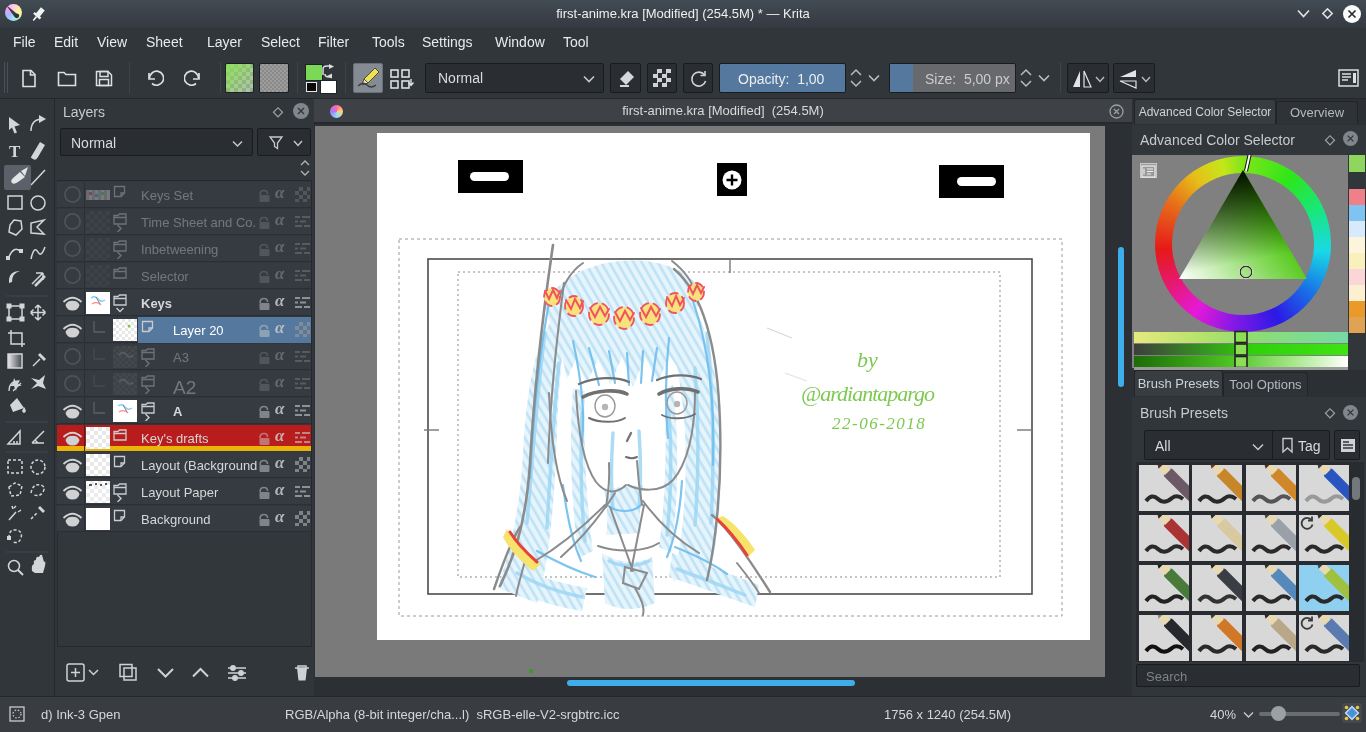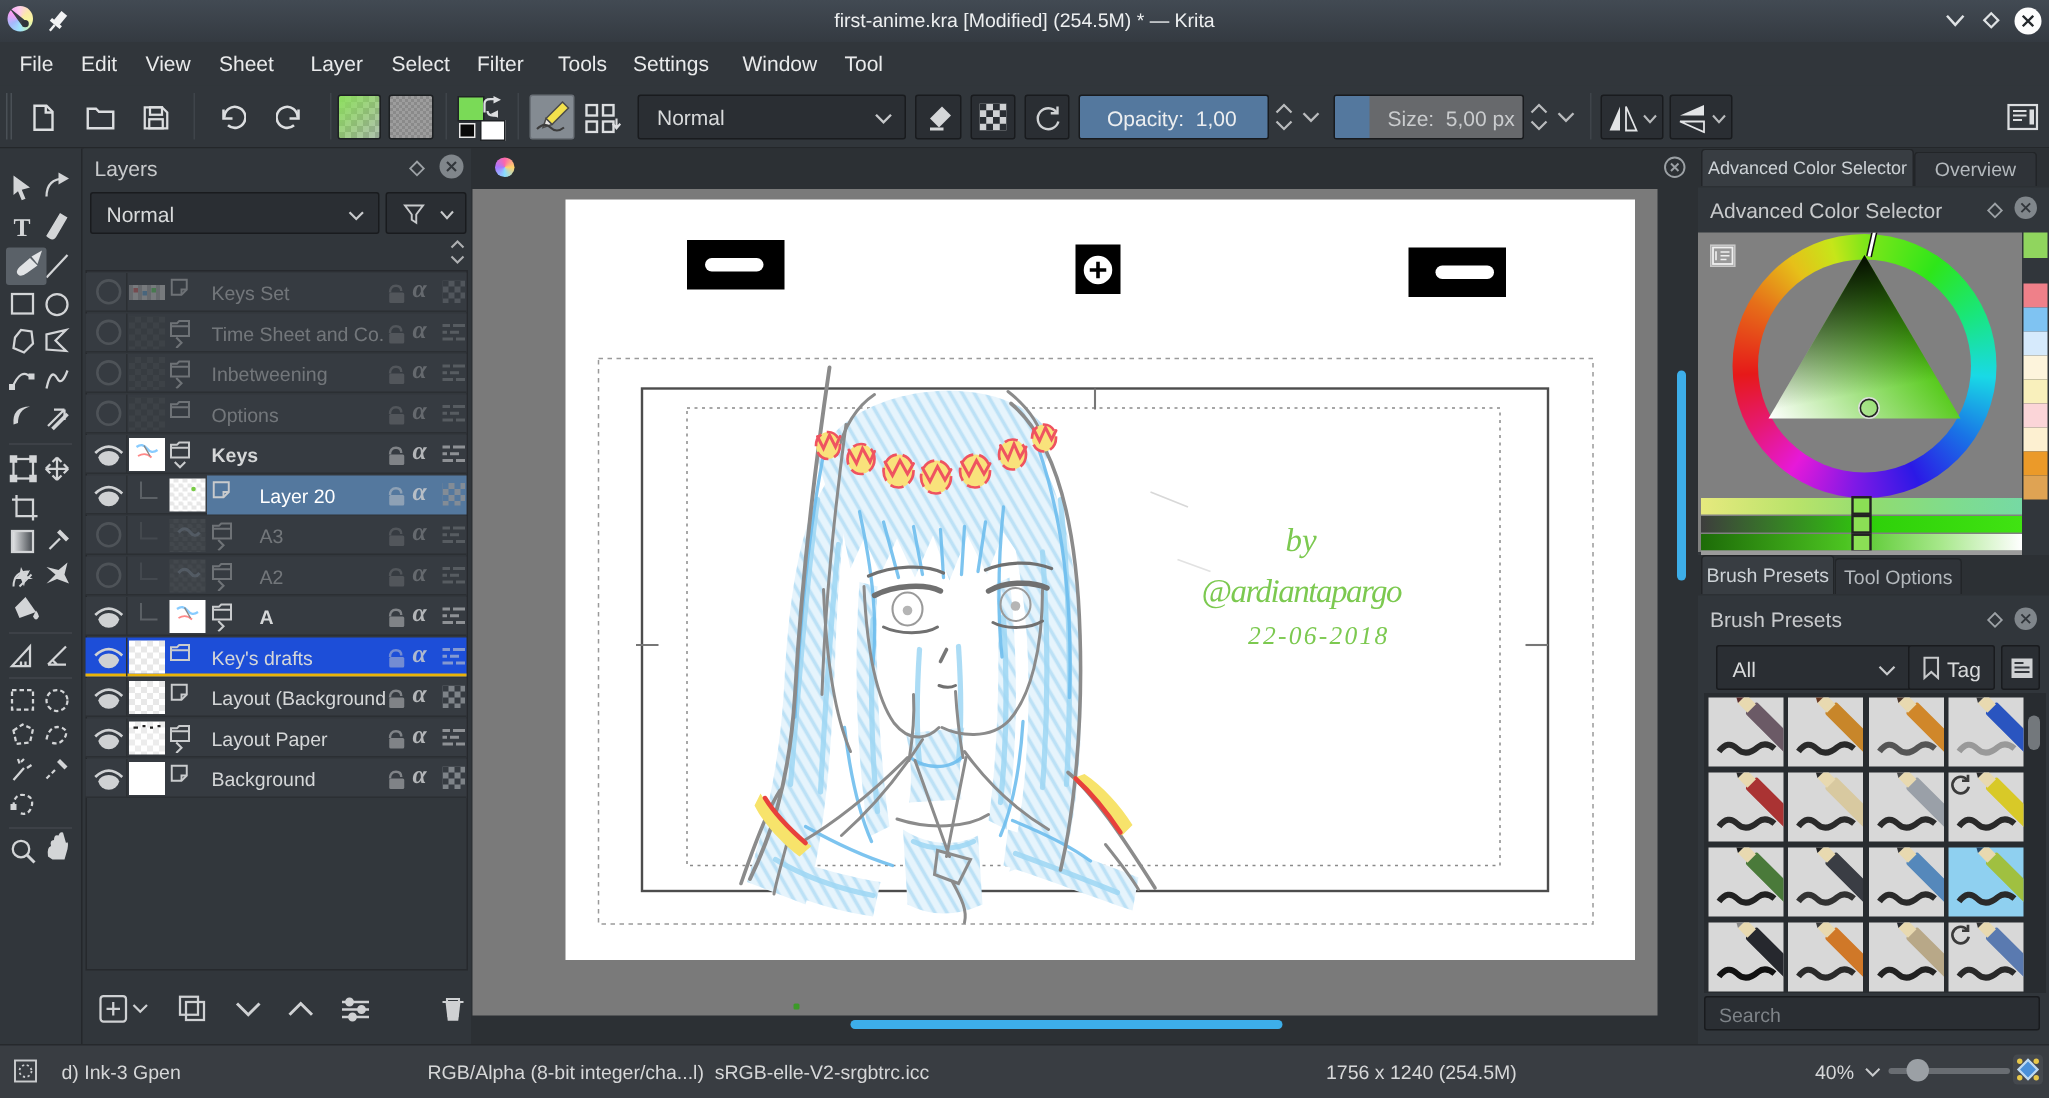--- a/index.html
+++ b/index.html
@@ -405,21 +405,21 @@
       <div class="abs" style="left:1px;top:164px;width:254px;height:26px;background:#363b41;border-bottom:1px solid #2b2f33">
         <div class="abs" style="left:27px;top:0;width:1px;height:26px;background:#2b2f33"></div>
         <div class="abs" style="left:0;top:0;width:254px;height:26px;opacity:.38">
           <svg class="abs" style="left:5px;top:3px;opacity:.42" width="21" height="19" viewBox="0 0 21 19">
             <circle cx="10.5" cy="9.5" r="7.6" fill="none" stroke="#cfd1d3" stroke-width="1.7"></circle>
           </svg>
           <div class="abs" style="left:29px;top:2px;width:24px;height:22px;background:repeating-conic-gradient(#4a4e52 0% 25%, #3a3e42 0% 50%) 0 0/8px 8px"></div>
           <svg class="abs" style="left:56px;top:3px" width="14" height="20" viewBox="0 0 14 20">
             <path d="M1 3.5 H5 L6.5 2 H13 V12 H1 Z M1 5.5 H13" fill="none" stroke="#c9cbcd" stroke-width="1.3"></path>
           </svg>
-          <div class="abs" style="left:84px;top:6px;width:116px;overflow:hidden;white-space:nowrap;font-size:13px;font-weight:normal;color:#d5d7d8">Options</div>
+          <div class="abs" style="left:84px;top:6px;width:116px;overflow:hidden;white-space:nowrap;font-size:13px;font-weight:normal;color:#d5d7d8">Selector</div>
           <svg class="abs" style="left:200px;top:6px;opacity:.5" width="15" height="15" viewBox="0 0 15 15">
             <path d="M3 7 Q3 2.5 7 2.5 Q10.5 2.5 10.5 6" fill="none" stroke="#c9cbcd" stroke-width="1.6"></path>
             <rect x="2.5" y="7" width="10" height="7" rx="1" fill="#c9cbcd"></rect>
           </svg>
 <div class="abs" style="left:218px;top:1px;font-size:17px;color:#c9cbcd;opacity:.85;font-style:italic;font-weight:bold;font-family:'Liberation Serif'">α</div>
           <svg class="abs" style="left:237px;top:5px;opacity:.6" width="17" height="15" viewBox="0 0 17 15">
             <g stroke="#c9cbcd" stroke-width="2">
               <path d="M1 3 H6 M8 3 H16 M1 7.5 H4 M6 7.5 H12 M1 12 H8 M10 12 H16"></path>
             </g>
           </svg>
@@ -515,21 +515,21 @@
           <svg class="abs" style="left:33px;top:2px" width="18" height="18" viewBox="0 0 18 18">
             <path d="M4 2 V13 H15" stroke="#5c6166" stroke-width="1.3" fill="none"></path>
           </svg>
           <div class="abs" style="left:56px;top:2px;width:24px;height:22px;background:repeating-conic-gradient(#5a5e62 0% 25%, #4a4e52 0% 50%) 0 0/6px 6px"><svg width="24" height="22" viewBox="0 0 24 22">
               <path d="M6 9 Q10 4 14 9 Q17 13 20 9" stroke="#9ab" stroke-width="2" fill="none" opacity=".7"></path>
             </svg></div>
           <svg class="abs" style="left:84px;top:3px" width="14" height="20" viewBox="0 0 14 20">
             <path d="M1 3.5 H5 L6.5 2 H13 V12 H1 Z M1 5.5 H13" fill="none" stroke="#c9cbcd" stroke-width="1.3"></path>
             <path d="M4.5 13 L8 16.5 L4.5 20" fill="none" stroke="#c9cbcd" stroke-width="1.4"></path>
           </svg>
-          <div class="abs" style="left:116px;top:6px;width:84px;overflow:hidden;white-space:nowrap;font-size:13px;font-weight:normal;color:#d5d7d8">A2</div>
+          <div class="abs" style="left:116px;top:6px;width:84px;overflow:hidden;white-space:nowrap;font-size:19px;font-weight:normal;color:#d5d7d8">A2</div>
           <svg class="abs" style="left:200px;top:6px;opacity:.5" width="15" height="15" viewBox="0 0 15 15">
             <path d="M3 7 Q3 2.5 7 2.5 Q10.5 2.5 10.5 6" fill="none" stroke="#c9cbcd" stroke-width="1.6"></path>
             <rect x="2.5" y="7" width="10" height="7" rx="1" fill="#c9cbcd"></rect>
           </svg>
 <div class="abs" style="left:218px;top:1px;font-size:17px;color:#c9cbcd;opacity:.85;font-style:italic;font-weight:bold;font-family:'Liberation Serif'">α</div>
           <svg class="abs" style="left:237px;top:5px;opacity:.6" width="17" height="15" viewBox="0 0 17 15">
             <g stroke="#c9cbcd" stroke-width="2">
               <path d="M1 3 H6 M8 3 H16 M1 7.5 H4 M6 7.5 H12 M1 12 H8 M10 12 H16"></path>
             </g>
           </svg>
@@ -558,21 +558,21 @@
           <path d="M3 7 Q3 2.5 7 2.5 Q10.5 2.5 10.5 6" fill="none" stroke="#c9cbcd" stroke-width="1.6"></path>
           <rect x="2.5" y="7" width="10" height="7" rx="1" fill="#c9cbcd"></rect>
         </svg>
 <div class="abs" style="left:218px;top:1px;font-size:17px;color:#c9cbcd;opacity:.85;font-style:italic;font-weight:bold;font-family:'Liberation Serif'">α</div>
         <svg class="abs" style="left:237px;top:5px;opacity:.6" width="17" height="15" viewBox="0 0 17 15">
           <g stroke="#c9cbcd" stroke-width="2">
             <path d="M1 3 H6 M8 3 H16 M1 7.5 H4 M6 7.5 H12 M1 12 H8 M10 12 H16"></path>
           </g>
         </svg>
       </div>
-      <div class="abs" style="left:1px;top:326px;width:254px;height:26px;background:#1d4ed8;border-bottom:2px solid #eab308">
+      <div class="abs" style="left:1px;top:326px;width:254px;height:26px;background:#b91c1c;border-bottom:5px solid #eab308">
         <div class="abs" style="left:27px;top:0;width:1px;height:26px;background:#2b2f33"></div>
         <svg class="abs" style="left:5px;top:3px" width="21" height="19" viewBox="0 0 21 19">
           <path d="M1.5 9 Q10.5 0.5 19.5 9" fill="none" stroke="#cfd1d3" stroke-width="1.8"></path>
           <path d="M3.5 12 A 7.2 7.2 0 0 0 17.5 12 A 7.2 5.6 0 0 0 3.5 12 Z" fill="#cfd1d3"></path>
         </svg>
         <div class="abs" style="left:29px;top:2px;width:24px;height:22px;background:repeating-conic-gradient(#e8e8e8 0% 25%, #fff 0% 50%) 0 0/8px 8px"></div>
         <svg class="abs" style="left:56px;top:3px" width="14" height="20" viewBox="0 0 14 20">
           <path d="M1 3.5 H5 L6.5 2 H13 V12 H1 Z M1 5.5 H13" fill="none" stroke="#c9cbcd" stroke-width="1.3"></path>
         </svg>
         <div class="abs" style="left:84px;top:6px;width:116px;overflow:hidden;white-space:nowrap;font-size:13px;font-weight:normal;color:#d5d7d8">Key's drafts</div>
@@ -661,20 +661,23 @@
       <path d="M127 13.5 L134.5 6 L142 13.5" stroke-width="2"></path>
       <path d="M162 5 H180 M162 10 H180 M162 15 H180" stroke-width="1.6"></path>
       <circle cx="167" cy="5" r="2.2" fill="#cfd1d3"></circle>
         <circle cx="175" cy="10" r="2.2" fill="#cfd1d3"></circle>
         <circle cx="169" cy="15" r="2.2" fill="#cfd1d3"></circle>
       <path d="M229 5 H243 M232 5 V3 H240 V5 M233 8 V15 M236 8 V15 M239 8 V15" stroke-width="1.4"></path>
       <path d="M231 5 L232.5 17.5 H239.5 L241 5 Z" fill="#cfd1d3" stroke="none"></path>
     </svg>
   </div>
   <div class="abs" id="mdi">
+    <div class="abs" id="subtab">
+      <div class="abs" style="left:0;top:4px;width:818px;text-align:center">first-anime.kra [Modified]&nbsp; (254.5M)</div>
+    </div>
     <div class="abs" id="canvas">
       <div class="abs" id="page">
 
         <div class="abs" style="left:81px;top:27px;width:65px;height:33px;background:#000">
           <div class="abs" style="left:12px;top:12px;width:39px;height:9px;background:#fff;border-radius:4.5px"></div>
         </div>
         <div class="abs" style="left:340px;top:30px;width:30px;height:33px;background:#000">
           <svg width="30" height="33" viewBox="0 0 30 33">
               <circle cx="15" cy="17" r="9.5" fill="#fff"></circle>
               <path d="M15 11.5 V22.5 M9.5 17 H20.5" stroke="#000" stroke-width="2.4"></path>

